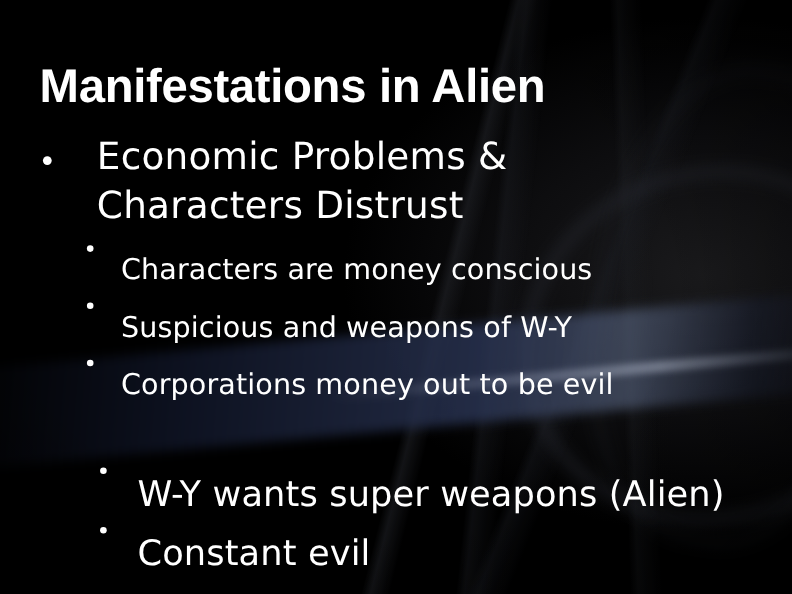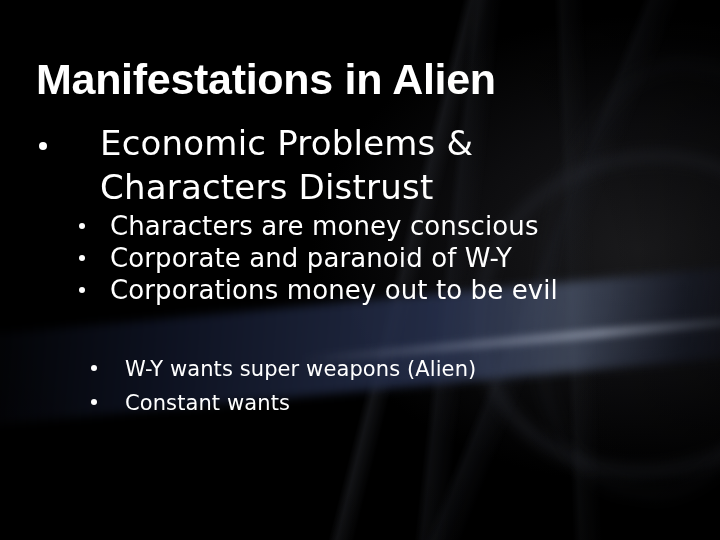--- a/index.html
+++ b/index.html
@@ -131,21 +131,21 @@
     flex: 0 0 auto;
     border-radius: 50%;
     background: #ffffff;
   }
   .bullet-text {
     color: #ffffff;
     font-family: "DejaVu Sans", "Liberation Sans", sans-serif;
   }
 
   
-  .lvl1 { margin-bottom: 2px; gap: 12px; }
+  .lvl1 { margin-bottom: 2px; }
   .lvl1 .bullet-dot {
     width: 8px; height: 8px;
     margin-left: 39px;
     margin-top: 20px;
   }
   .lvl1 .bullet-text {
     margin-left: 41px;
     font-size: 34px;
     line-height: 42px;
     font-weight: normal;
@@ -156,25 +156,26 @@
   .lvl2 .bullet-dot {
     width: 6px; height: 6px;
     margin-left: 79px;
     margin-top: 13px;
   }
   .lvl2 .bullet-text {
     margin-left: 25px;
     font-size: 26px;
     line-height: 32px;
     letter-spacing: 0.1px;
+    margin-top: 20px;
   }
 
   
   .group2 .lvl2 .bullet-dot { margin-left: 91px; }
-  .group2 .lvl2 .bullet-text { margin-left: 28px; font-size: 21px; line-height: 34px; }
+  .group2 .lvl2 .bullet-text { margin-left: 28px; font-size: 32px; line-height: 34px; }
 
   .group-gap { height: 46px; }
 
   .page-number {
     position: absolute;
     right: 3px;
     bottom: 12px;
     color: #ffffff;
     font-family: "Liberation Sans", sans-serif;
     font-size: 12px;
@@ -210,40 +211,40 @@
           <span class="bullet-dot" style="visibility:hidden"></span>
           <span class="bullet-text">Characters Distrust</span>
         </div>
 
         <div class="bullet-row lvl2">
           <span class="bullet-dot"></span>
           <span class="bullet-text">Characters are money conscious</span>
         </div>
         <div class="bullet-row lvl2">
           <span class="bullet-dot"></span>
-          <span class="bullet-text">Corporate and paranoid of W-Y</span>
+          <span class="bullet-text">Suspicious and weapons of W-Y</span>
         </div>
         <div class="bullet-row lvl2">
           <span class="bullet-dot"></span>
           <span class="bullet-text">Corporations money out to be evil</span>
         </div>
       </div>
 
       <div class="group-gap"></div>
 
       <div class="group group2">
 
 
         <div class="bullet-row lvl2">
           <span class="bullet-dot"></span>
           <span class="bullet-text">W-Y wants super weapons (Alien)</span>
         </div>
         <div class="bullet-row lvl2">
           <span class="bullet-dot"></span>
-          <span class="bullet-text">Constant wants</span>
+          <span class="bullet-text">Constant evil</span>
         </div>
       </div>
 
     </div>
 
     <div class="page-number">11</div>
 
   </div>
 </div>
 

